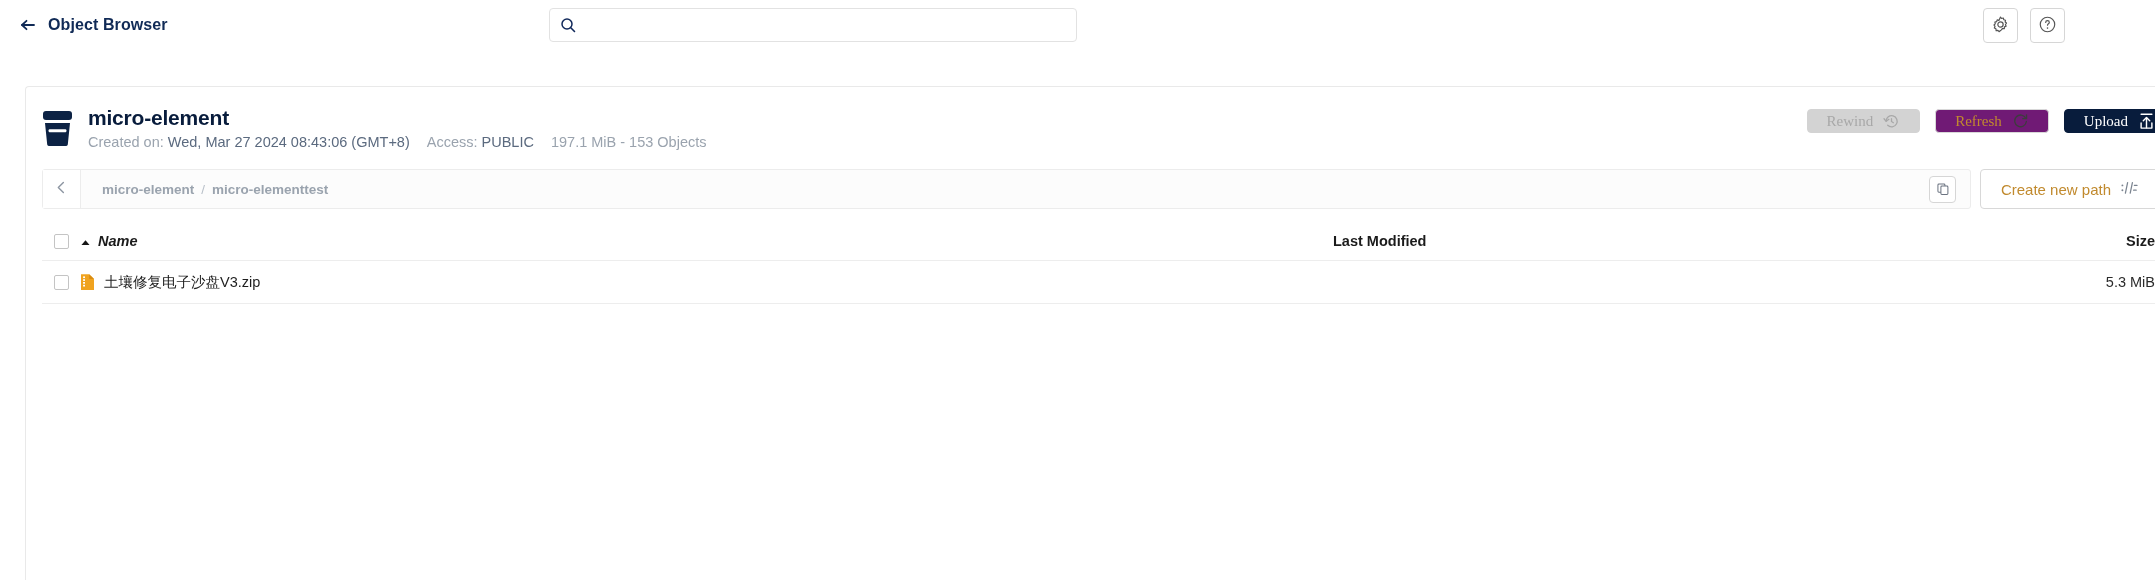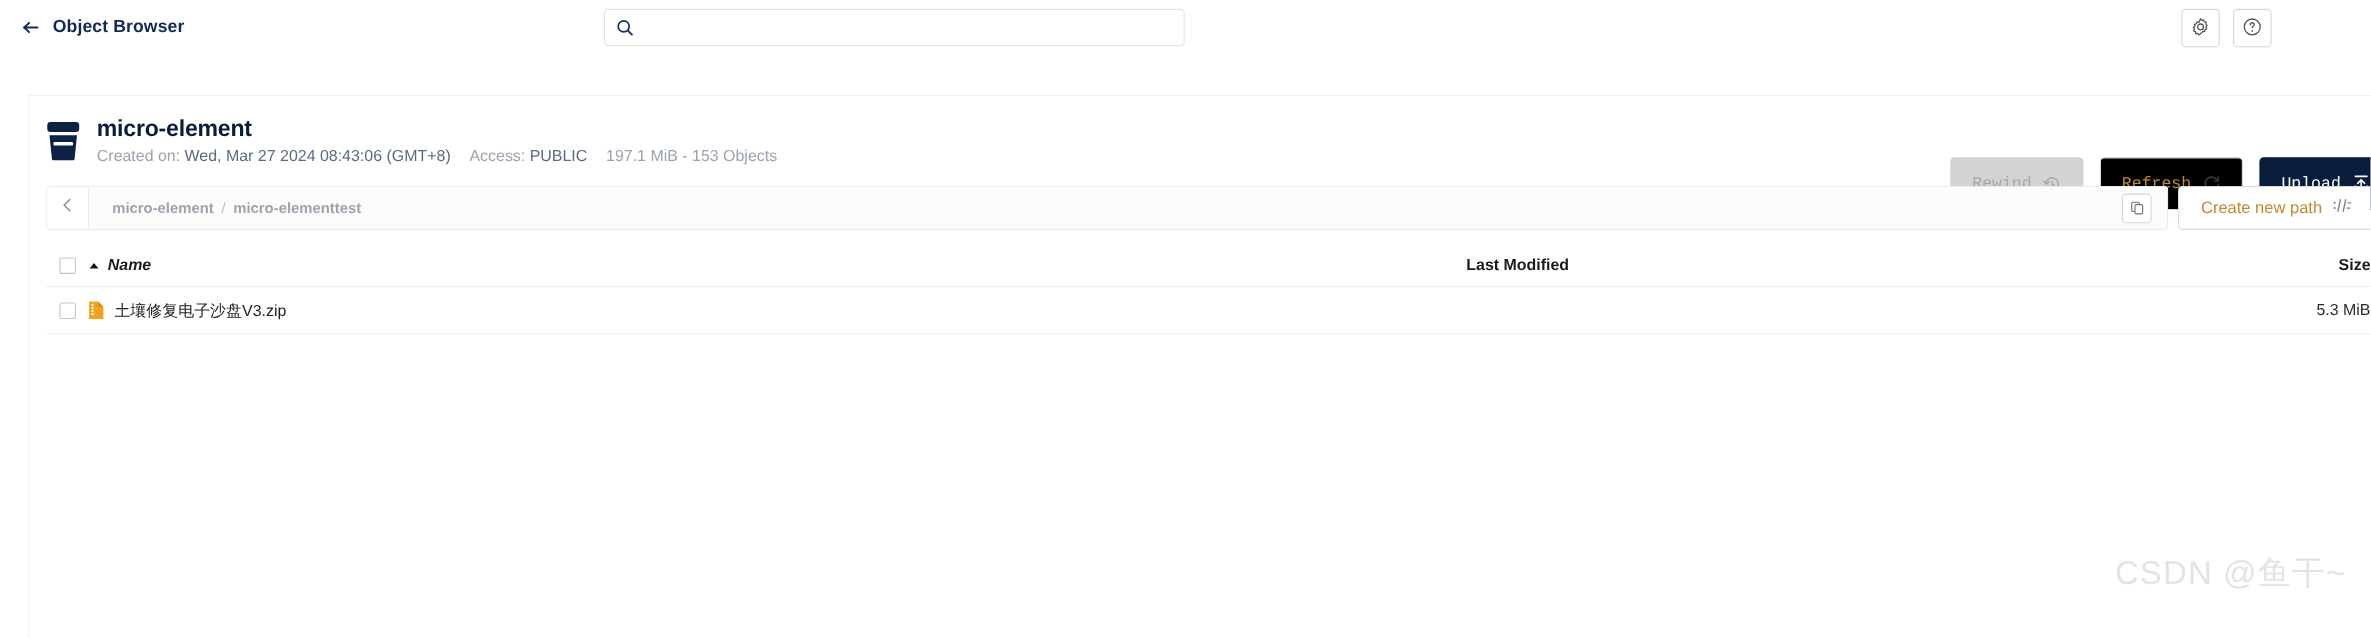--- a/index.html
+++ b/index.html
@@ -73,33 +73,32 @@
   }
   .bucket-meta b { color: #5b6a7f; font-weight: normal; }
   .meta-gap { display: inline-block; width: 17px; }
   .meta-size { color: #9aa3ae; }
 
   .header-actions {
     position: absolute; right: 0; top: 22px;
     display: flex; align-items: center; gap: 15px;
   }
   .btn {
-    height: 48px; border-radius: 4px;
+    height: 24px; border-radius: 4px;
     display: inline-flex; align-items: center; justify-content: center;
     gap: 10px; padding: 0 19px;
-    font-family: Liberation Mono, monospace;
+    font-family: Liberation Serif, serif;
     font-size: 15px; cursor: pointer; border: 1px solid transparent;
     white-space: nowrap;
-    margin-top: 34px;
   }
   .btn-disabled {
     background: #d3d3d3; color: #a8a8a8; border-color: #d3d3d3;
     cursor: default;
   }
-  .btn-white { background: #000000; color: #c18a2e; border-color: #d8d8d8; }
+  .btn-white { background: #701a75; color: #c18a2e; border-color: #d8d8d8; }
   .btn-primary { background: #081c3c; color: #fff; border-color: #081c3c; }
   .btn .bi { width: 17px; height: 17px; display: block; }
 
   
   .crumb-row {
     position: relative; margin: 0 16px; height: 40px;
     display: flex; align-items: stretch;
   }
   .crumb-bar {
     flex: 1 1 auto; display: flex; align-items: stretch;
@@ -345,14 +344,13 @@
           <span class="fname">土壤修复电子沙盘V3.zip</span>
         </div>
         <div class="c-size td">
           <span>5.3 MiB</span>
         </div>
       </div>
 
     </div>
   </div>
 
-  <div class="watermark">CSDN @鱼干~</div>
 </div>
 
 </body></html>

